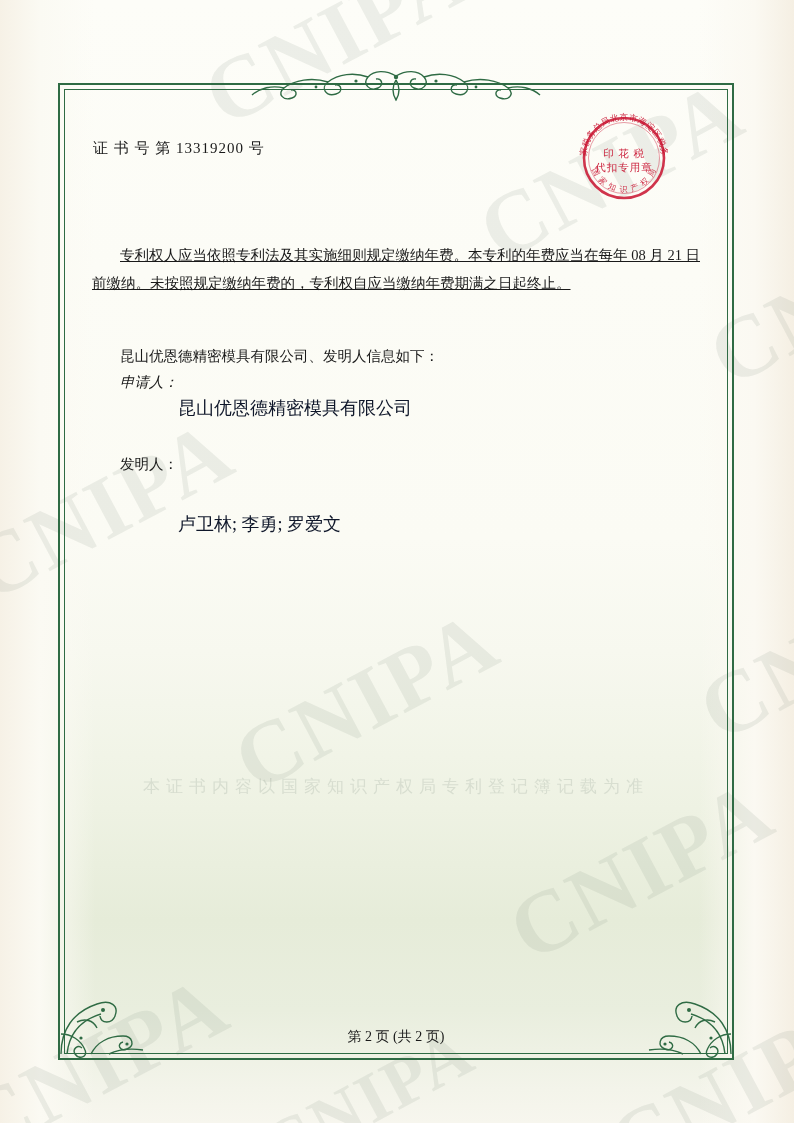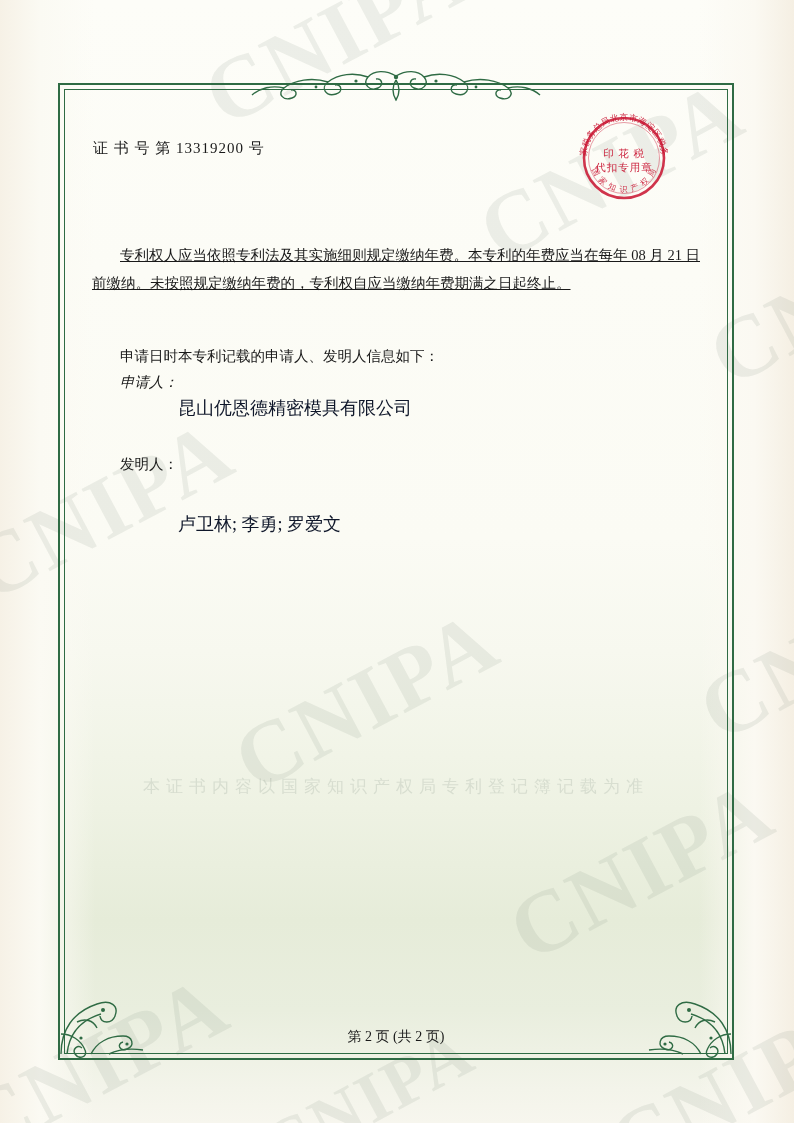--- a/index.html
+++ b/index.html
@@ -258,21 +258,21 @@
     </svg>
   </div>
 </div>
 
 <div class="content">
 
   <div class="cert-no">证 书 号 第 13319200 号</div>
 
   <div class="para para-fee">专利权人应当依照专利法及其实施细则规定缴纳年费。本专利的年费应当在每年 08 月 21 日前缴纳。未按照规定缴纳年费的，专利权自应当缴纳年费期满之日起终止。</div>
 
-  <div class="block-label l-appinfo">申请日时本专利记载的申请人、发明人信息如下：</div>
+  <div class="block-label l-appinfo">昆山优恩德精密模具有限公司、发明人信息如下：</div>
 
   <div class="block-label l-applicant">申请人：</div>
   <div class="block-value v-applicant">昆山优恩德精密模具有限公司</div>
 
   <div class="block-label l-inventor">发明人：</div>
   <div class="block-value v-inventor">卢卫林; 李勇; 罗爱文</div>
 
   <div class="ghost-band">本证书内容以国家知识产权局专利登记簿记载为准</div>
 
   <div class="footer">第 2 页 (共 2 页)</div>

